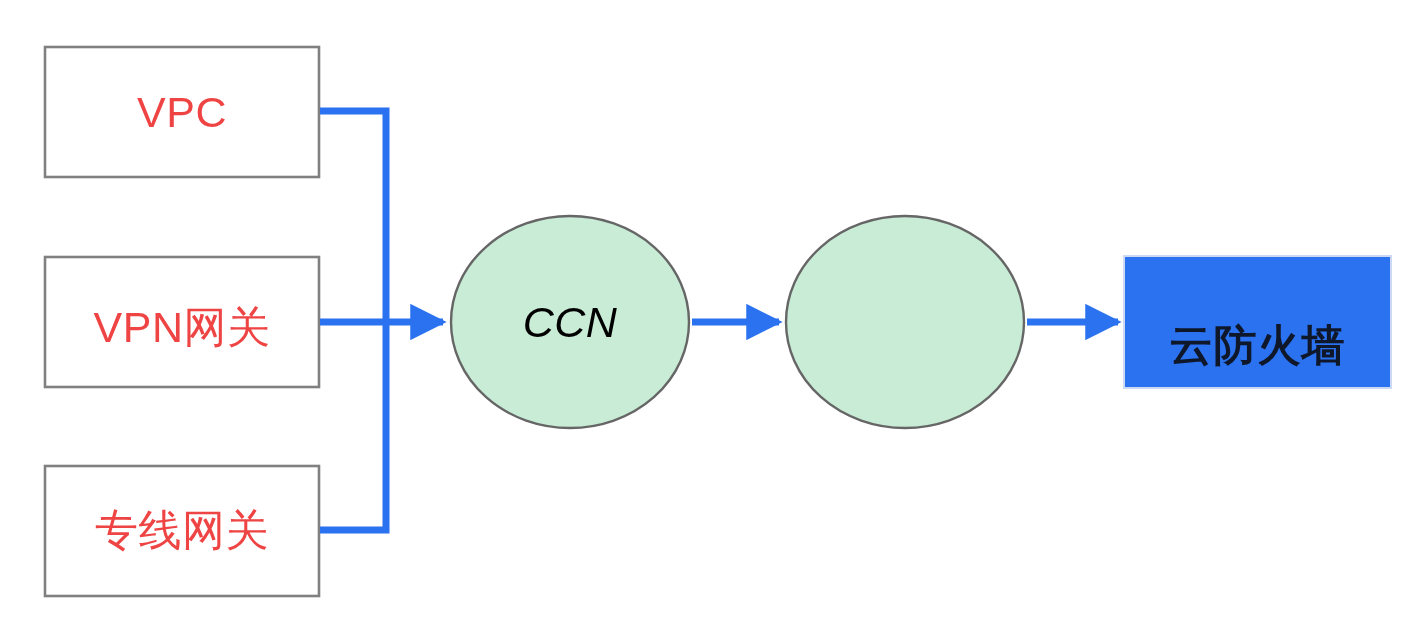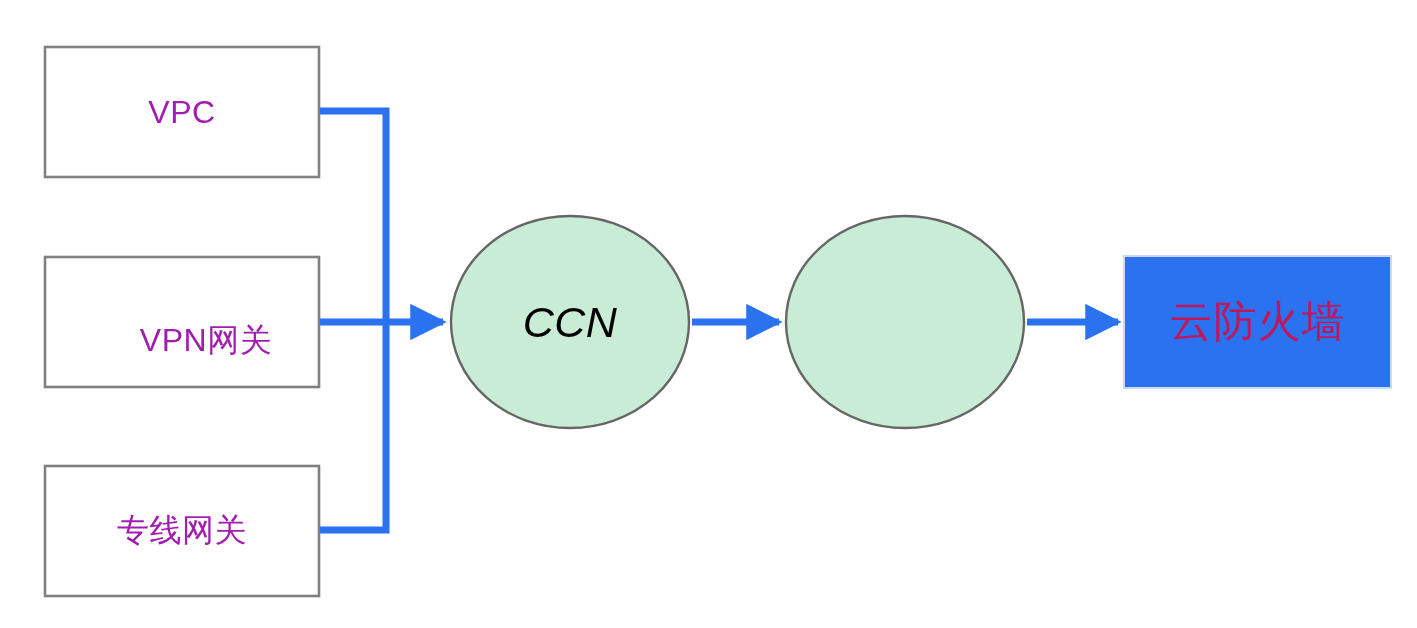--- a/index.html
+++ b/index.html
@@ -28,37 +28,38 @@
   .node-label {
     position: absolute;
     display: flex;
     align-items: center;
     justify-content: center;
     text-align: center;
     white-space: nowrap;
     pointer-events: none;
   }
   .box-label {
-    color: #a21caf;
-    font-size: 32px;
+    color: #ef4444;
+    font-size: 43px;
     font-weight: 400;
     letter-spacing: 0.5px;
   }
   .ellipse-label {
     color: #000000;
     font-size: 43px;
     font-weight: 400;
     letter-spacing: 0.5px;
     font-style: italic;
   }
   .firewall-label {
-    color: #be185d;
+    color: #0f172a;
     font-size: 43px;
-    font-weight: 400;
+    font-weight: 700;
     letter-spacing: 1px;
+    margin-top: 24px;
   }
 </style>
 </head>
 <body>
 
 <div id="canvas">
 
   <svg id="diagram-svg" viewBox="0 0 1417 628">
     <defs>
       <marker id="arrow-blue" viewBox="0 0 10 10" refX="9" refY="5" markerWidth="5.2" markerHeight="5.2" orient="auto-start-reverse">
@@ -84,21 +85,21 @@
 
     <ellipse cx="570" cy="322" rx="119" ry="106" fill="#c8ecd6" stroke="#666666" stroke-width="2.4"></ellipse>
 
     <ellipse cx="905" cy="322" rx="119" ry="106" fill="#c8ecd6" stroke="#666666" stroke-width="2.4"></ellipse>
 
     <rect x="1124" y="256" width="267" height="132" fill="#2b72f0" stroke="#ccd9f4" stroke-width="2"></rect>
   </svg>
 
   <div class="node-label box-label" style="left:44px; top:46px; width:276px; height:132px;">VPC</div>
 
-  <div class="node-label box-label" style="left:44px; top:269px; width:276px; height:143px;margin-left:24px;">VPN网关</div>
+  <div class="node-label box-label" style="left:44px; top:256px; width:276px; height:143px;">VPN网关</div>
 
   <div class="node-label box-label" style="left:44px; top:465px; width:276px; height:132px;">专线网关</div>
 
   <div class="node-label ellipse-label" style="left:451px; top:216px; width:238px; height:212px;">CCN</div>
 
 
   <div class="node-label firewall-label" style="left:1124px; top:256px; width:267px; height:132px;">云防火墙</div>
 
 </div>
 

